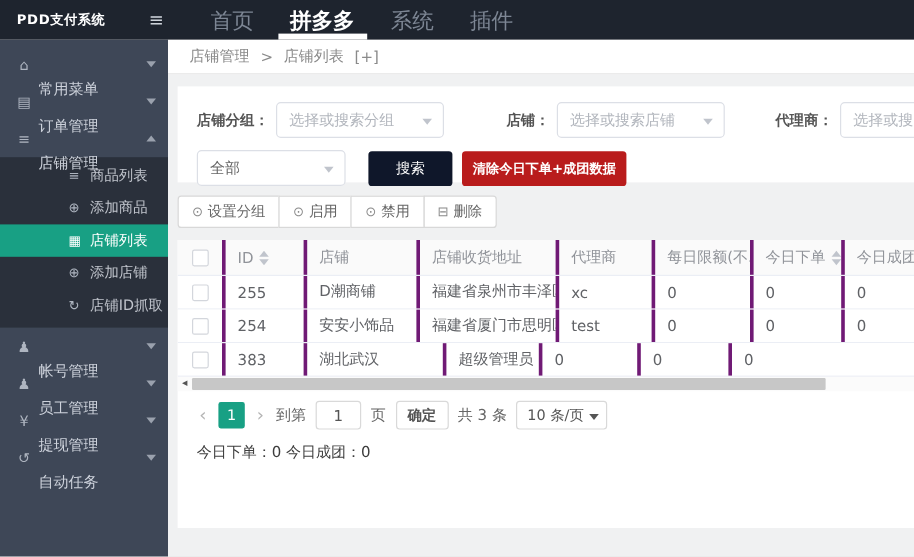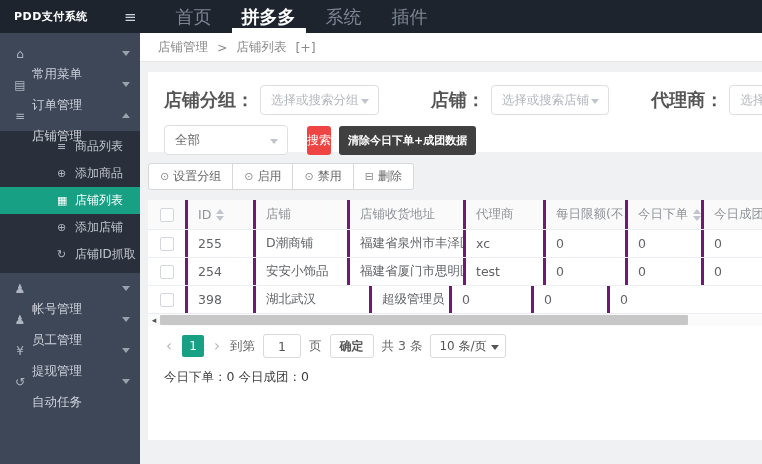--- a/index.html
+++ b/index.html
@@ -31,28 +31,28 @@
 
   
   .main { position:absolute; top:33px; left:140px; width:622px; height:431px; }
   .breadcrumb { height:29px; background:#fff; border-bottom:1px solid #e7e7e7; display:flex; align-items:center; padding-left:18px; font-size:12.5px; color:#8a8a8a; gap:9px; }
   .content { height:402px; background:#f0f1f2; padding:10px 0 0 8px; overflow:hidden; }
 
   
   .card { background:#fff; }
   .filter-card { width:700px; height:80px; padding:13px 0 0 16px; }
   .frow { display:flex; align-items:center; }
-  .flabel { font-size:18px; font-weight:bold; color:#555; white-space:nowrap; }
+  .flabel { font-size:12px; font-weight:bold; color:#555; white-space:nowrap; }
   .selectbox { position:relative; height:30px; border:1px solid #dcdfe6; border-radius:4px; background:#fff; display:flex; align-items:center; padding:0 22px 0 10px; font-size:12.5px; color:#b2b6bd; margin-left:6px; cursor:pointer; overflow:hidden; white-space:nowrap; }
   .selectbox .caret { position:absolute; right:9px; top:13px; width:0; height:0; border-left:4px solid transparent; border-right:4px solid transparent; border-top:5px solid #c0c4cc; }
   .w140 { width:140px; } .w124 { width:124px; margin-left:0; }
   .val { color:#666; }
   .btn { display:inline-flex; align-items:center; justify-content:center; border:none; border-radius:3px; cursor:pointer; font-family:inherit; }
-  .btn-search { background:#ef4444; color:#fff; font-size:12px; height:29px; padding:0 0; margin-left:19px; }
-  .btn-clear { background:#404040; color:#fff; font-size:11px; font-weight:bold; height:29px; padding:0 9px; margin-left:8px; }
+  .btn-search { background:#0f172a; color:#fff; font-size:12px; height:29px; padding:0 23px; margin-left:19px; }
+  .btn-clear { background:#b91c1c; color:#fff; font-size:11px; font-weight:bold; height:29px; padding:0 9px; margin-left:8px; }
 
   
   .toolbar { margin-top:11px; display:flex; }
   .tbtn { display:flex; align-items:center; height:27px; background:#fff; border:1px solid #d8d8d8; margin-left:-1px; padding:0 11px; font-size:12px; color:#666; cursor:pointer; }
   .tbtn:first-child { border-radius:3px 0 0 3px; margin-left:0; }
   .tbtn:last-child { border-radius:0 3px 3px 0; }
   .tbtn .ticon { font-size:11px; color:#8b8b8b; margin-right:4px; }
 
   
   .table-card { margin-top:10px; width:614px; height:240px; overflow:hidden; }
@@ -273,21 +273,21 @@
             <div class="cell c4">test</div>
             <div class="cell c5">0</div>
             <div class="cell c6">0</div>
             <div class="cell c7">0</div>
           </div>
 
           <div class="trow tbody-row">
             <div class="cell c0">
                 <span class="cb"></span>
               </div>
-            <div class="cell c1">398</div>
+            <div class="cell c1">383</div>
             <div class="cell c3">湖北武汉</div>
             <div class="cell c4">超级管理员</div>
             <div class="cell c5">0</div>
             <div class="cell c6">0</div>
             <div class="cell c7">0</div>
           </div>
         </div>
 
         <div class="hscroll">
           <span class="hs-arrow">◂</span>

